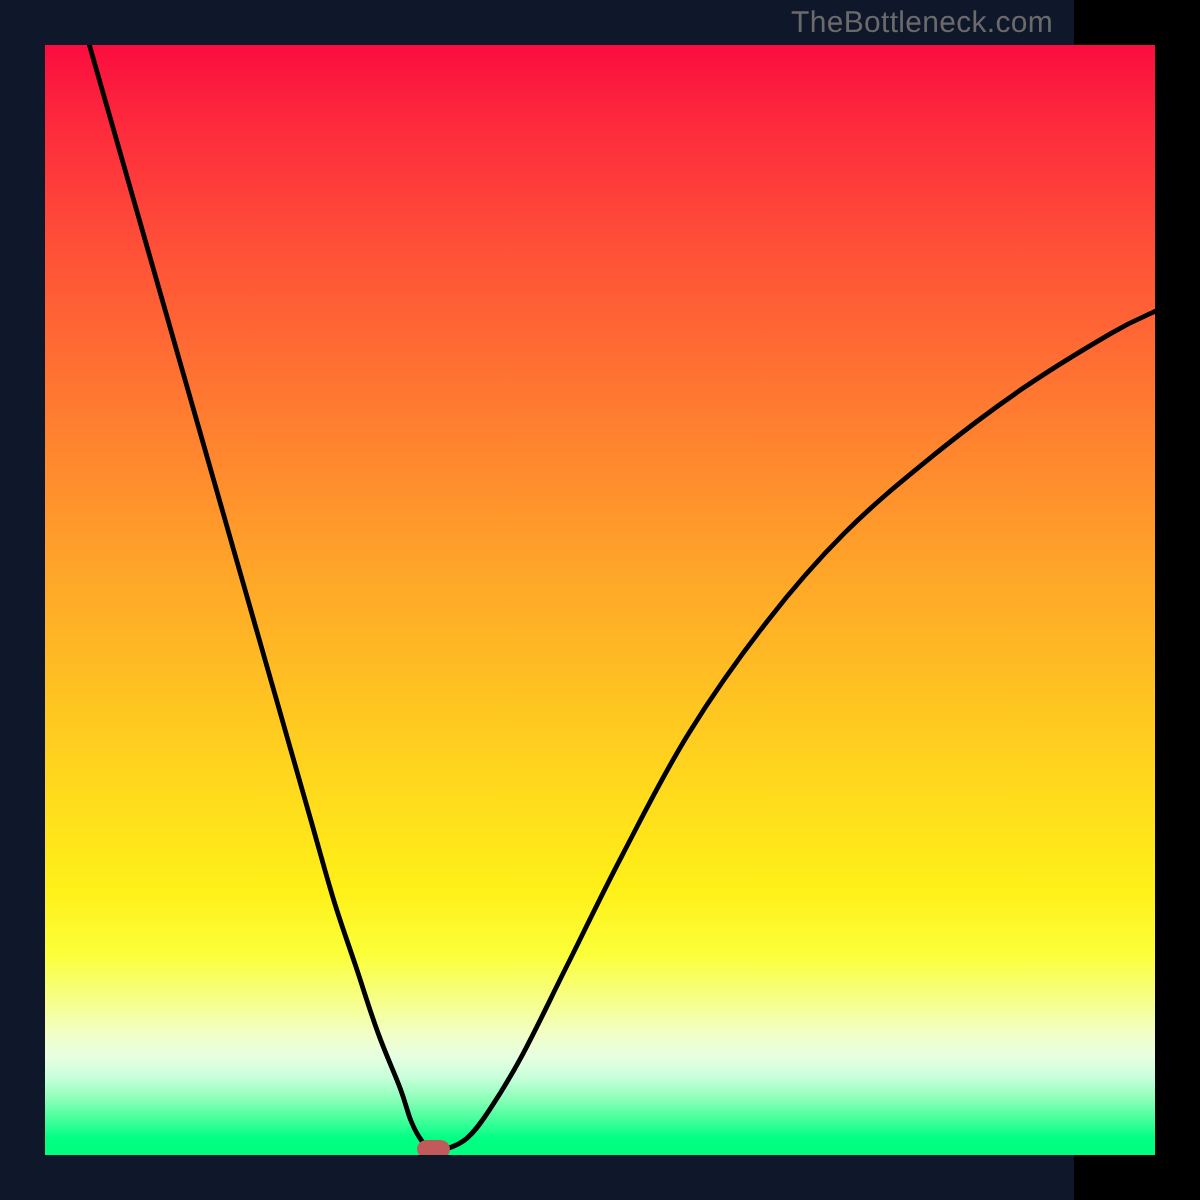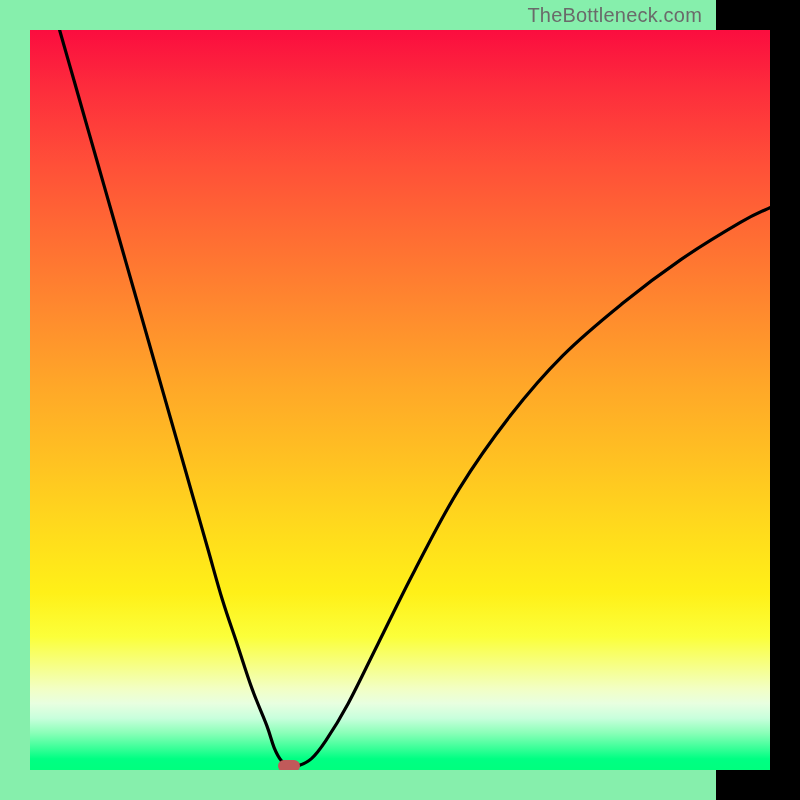--- a/index.html
+++ b/index.html
@@ -8,21 +8,21 @@
     width: 800px;
     height: 800px;
     background: #000;
     overflow: hidden;
     font-family: Arial, Helvetica, sans-serif;
   }
   .frame {
     position: relative;
     width: 716px;
     height: 800px;
-    background: #86efac;
+    background: #0f172a;
   }
   .watermark {
     position: absolute;
     top: 4px;
     right: 14px;
     color: #6a6a6a;
     font-size: 20px;
     font-weight: 500;
     letter-spacing: 0.2px;
     z-index: 10;

